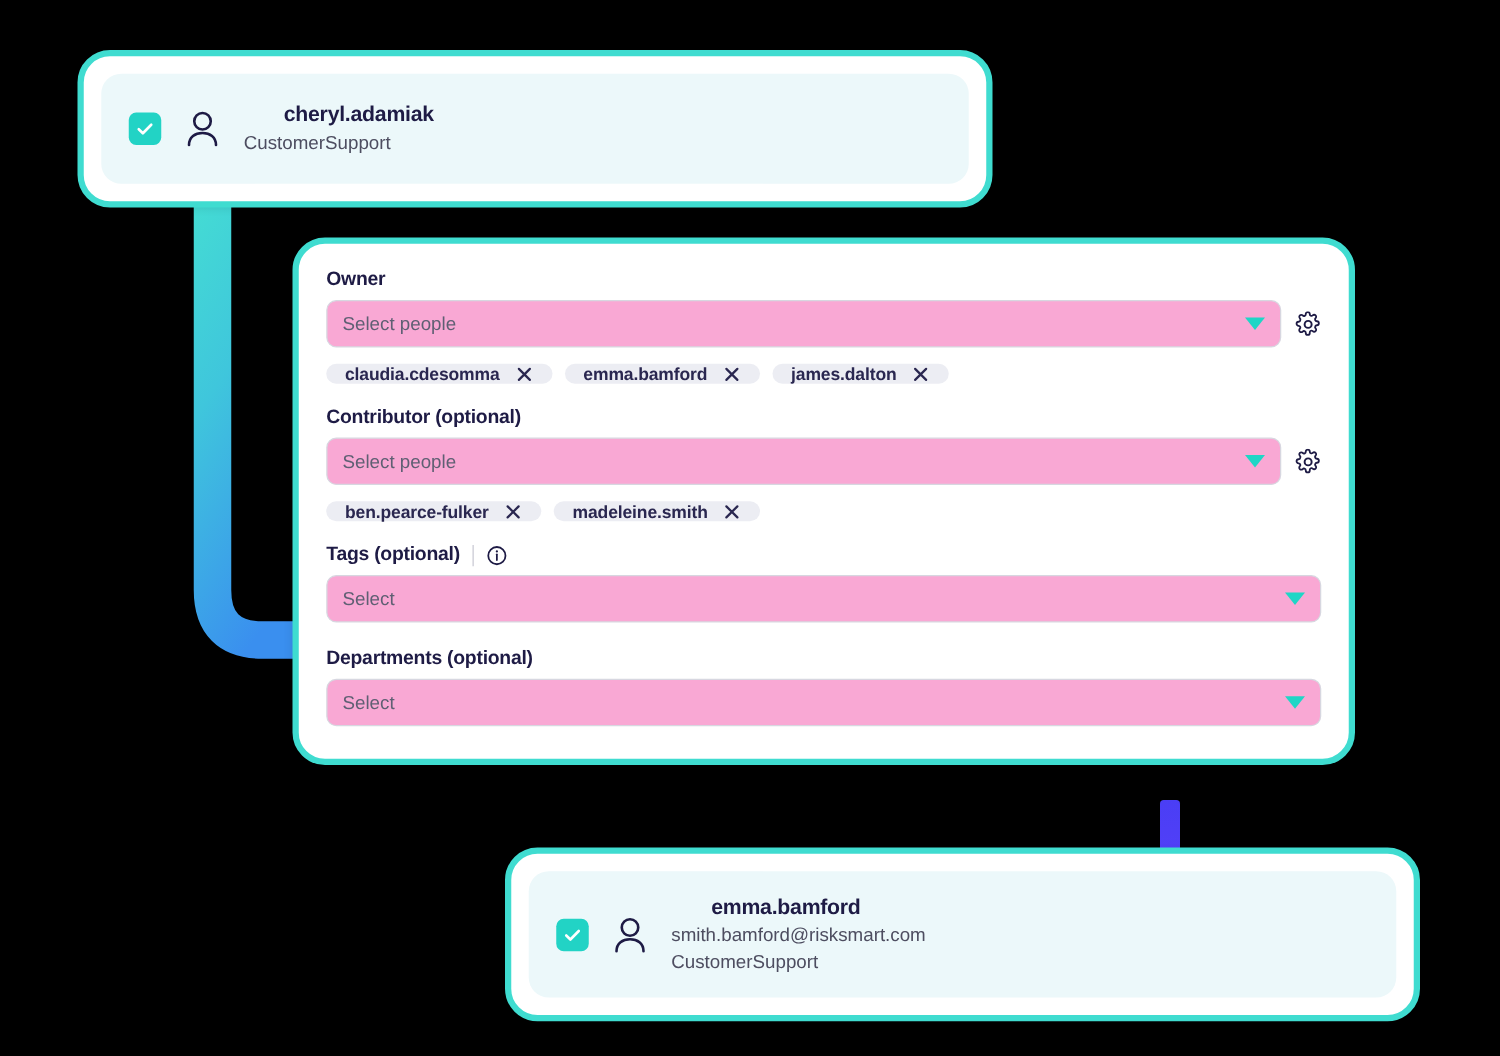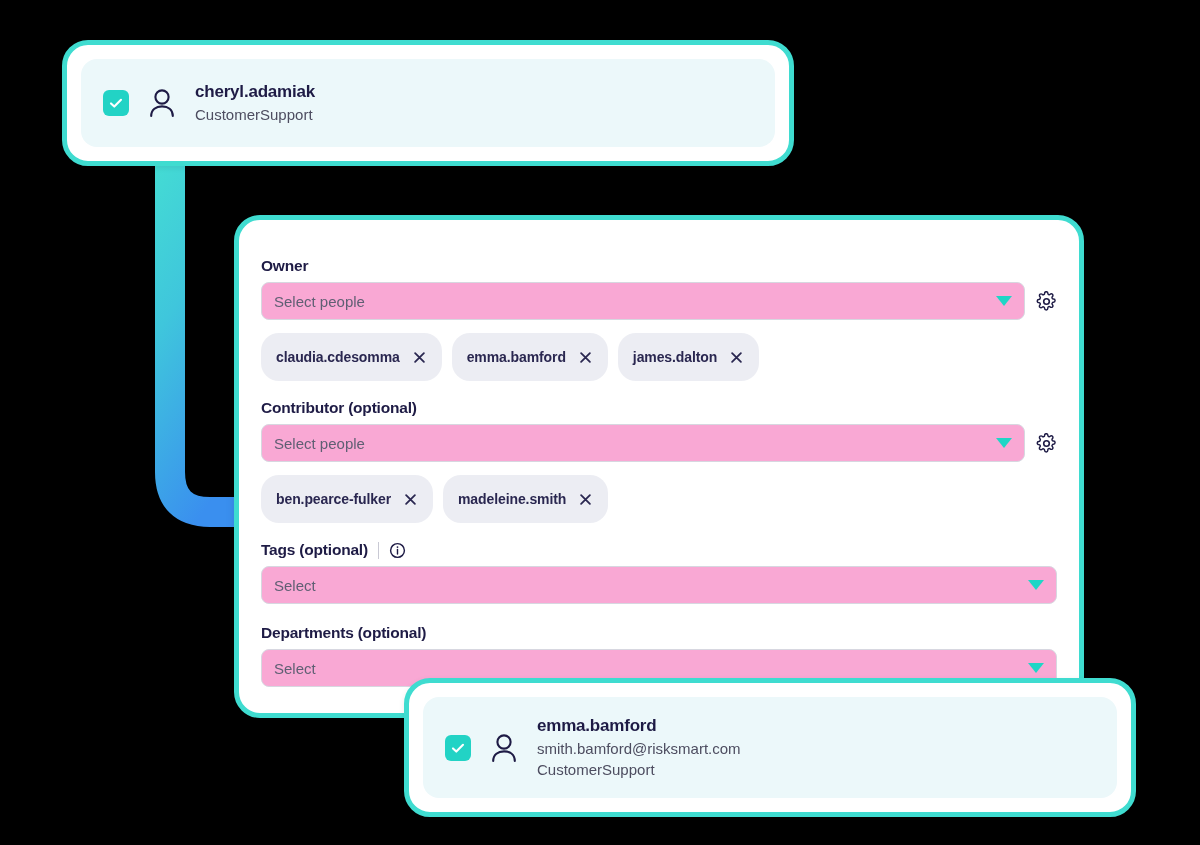--- a/index.html
+++ b/index.html
@@ -67,45 +67,46 @@
   }
   .checkbox svg { display: block; }
   .avatar-icon { flex: 0 0 auto; display: flex; align-items: center; }
   .person-text { display: flex; flex-direction: column; gap: 1px; }
   .person-name {
     font-size: 17px;
     font-weight: bold;
     color: #1e1b45;
     letter-spacing: -0.2px;
     line-height: 1.35;
+    margin-left: 32px;
   }
   .person-email {
     font-size: 15px;
     color: #4d4d60;
     line-height: 1.35;
   }
   .person-dept {
     font-size: 15px;
     color: #4d4d60;
     line-height: 1.35;
   }
 
   #card-top    { left: 62px;  top: 40px;  width: 732px; }
   #card-bottom { left: 404px; top: 678px; width: 732px; }
 
   
   .form-panel {
     position: absolute;
     left: 234px;
-    top: 215px;
+    top: 190px;
     width: 850px;
     background: #ffffff;
     border: 5px solid #3fdcd0;
     border-radius: 26px;
-    padding: 37px 22px 22px 22px;
+    padding: 20px 22px 22px 22px;
     box-shadow: 0 2px 8px rgba(0,0,0,0.10);
   }
 
   .field-block { margin-bottom: 4px; }
 
   .field-label-row {
     display: flex;
     align-items: center;
     gap: 10px;
     margin-bottom: 7px;
@@ -163,21 +164,21 @@
   .chips {
     display: flex;
     flex-wrap: wrap;
     gap: 10px;
     margin-top: 13px;
     margin-bottom: 18px;
   }
   .chip {
     background: #ecedf3;
     border-radius: 18px;
-    height: 48px;
+    height: 16px;
     display: flex;
     align-items: center;
     gap: 12px;
     padding: 0 15px;
   }
   .chip-label {
     font-size: 14px;
     font-weight: bold;
     color: #2a2750;
     letter-spacing: -0.1px;

